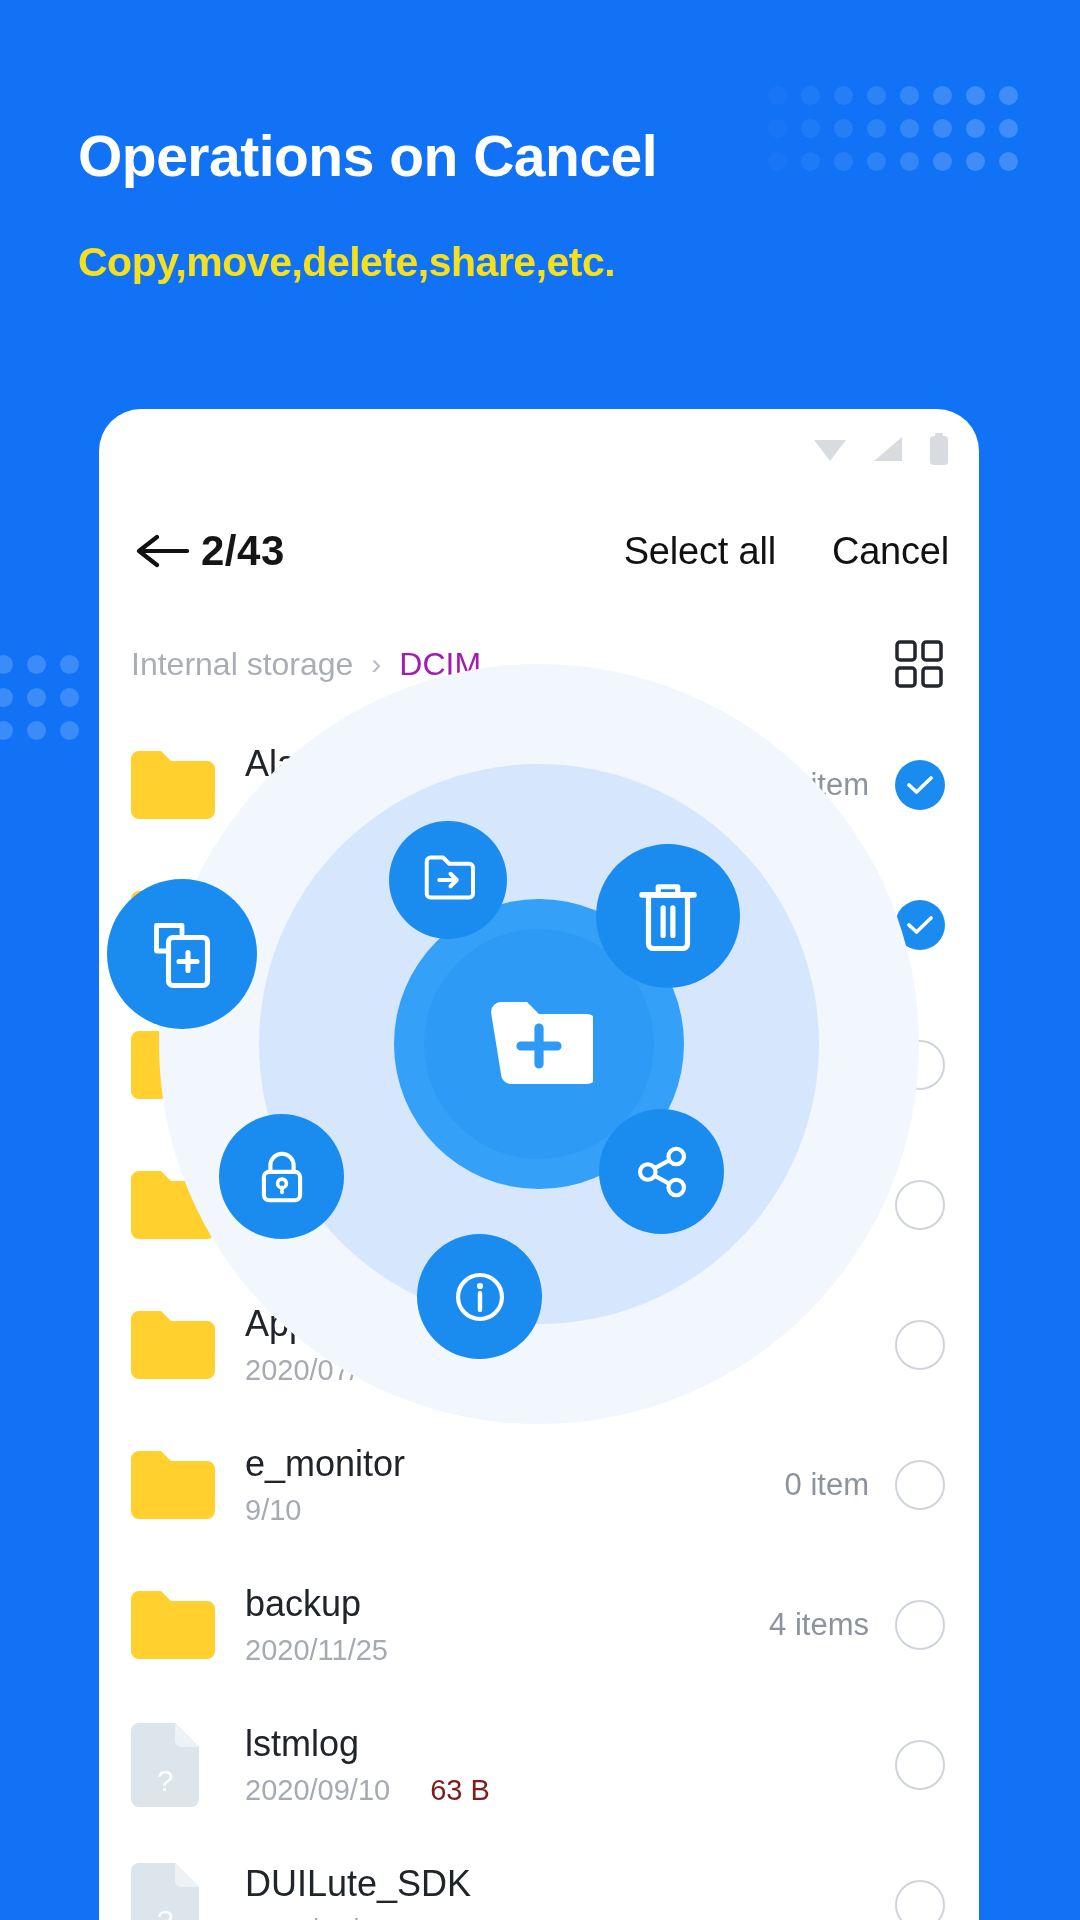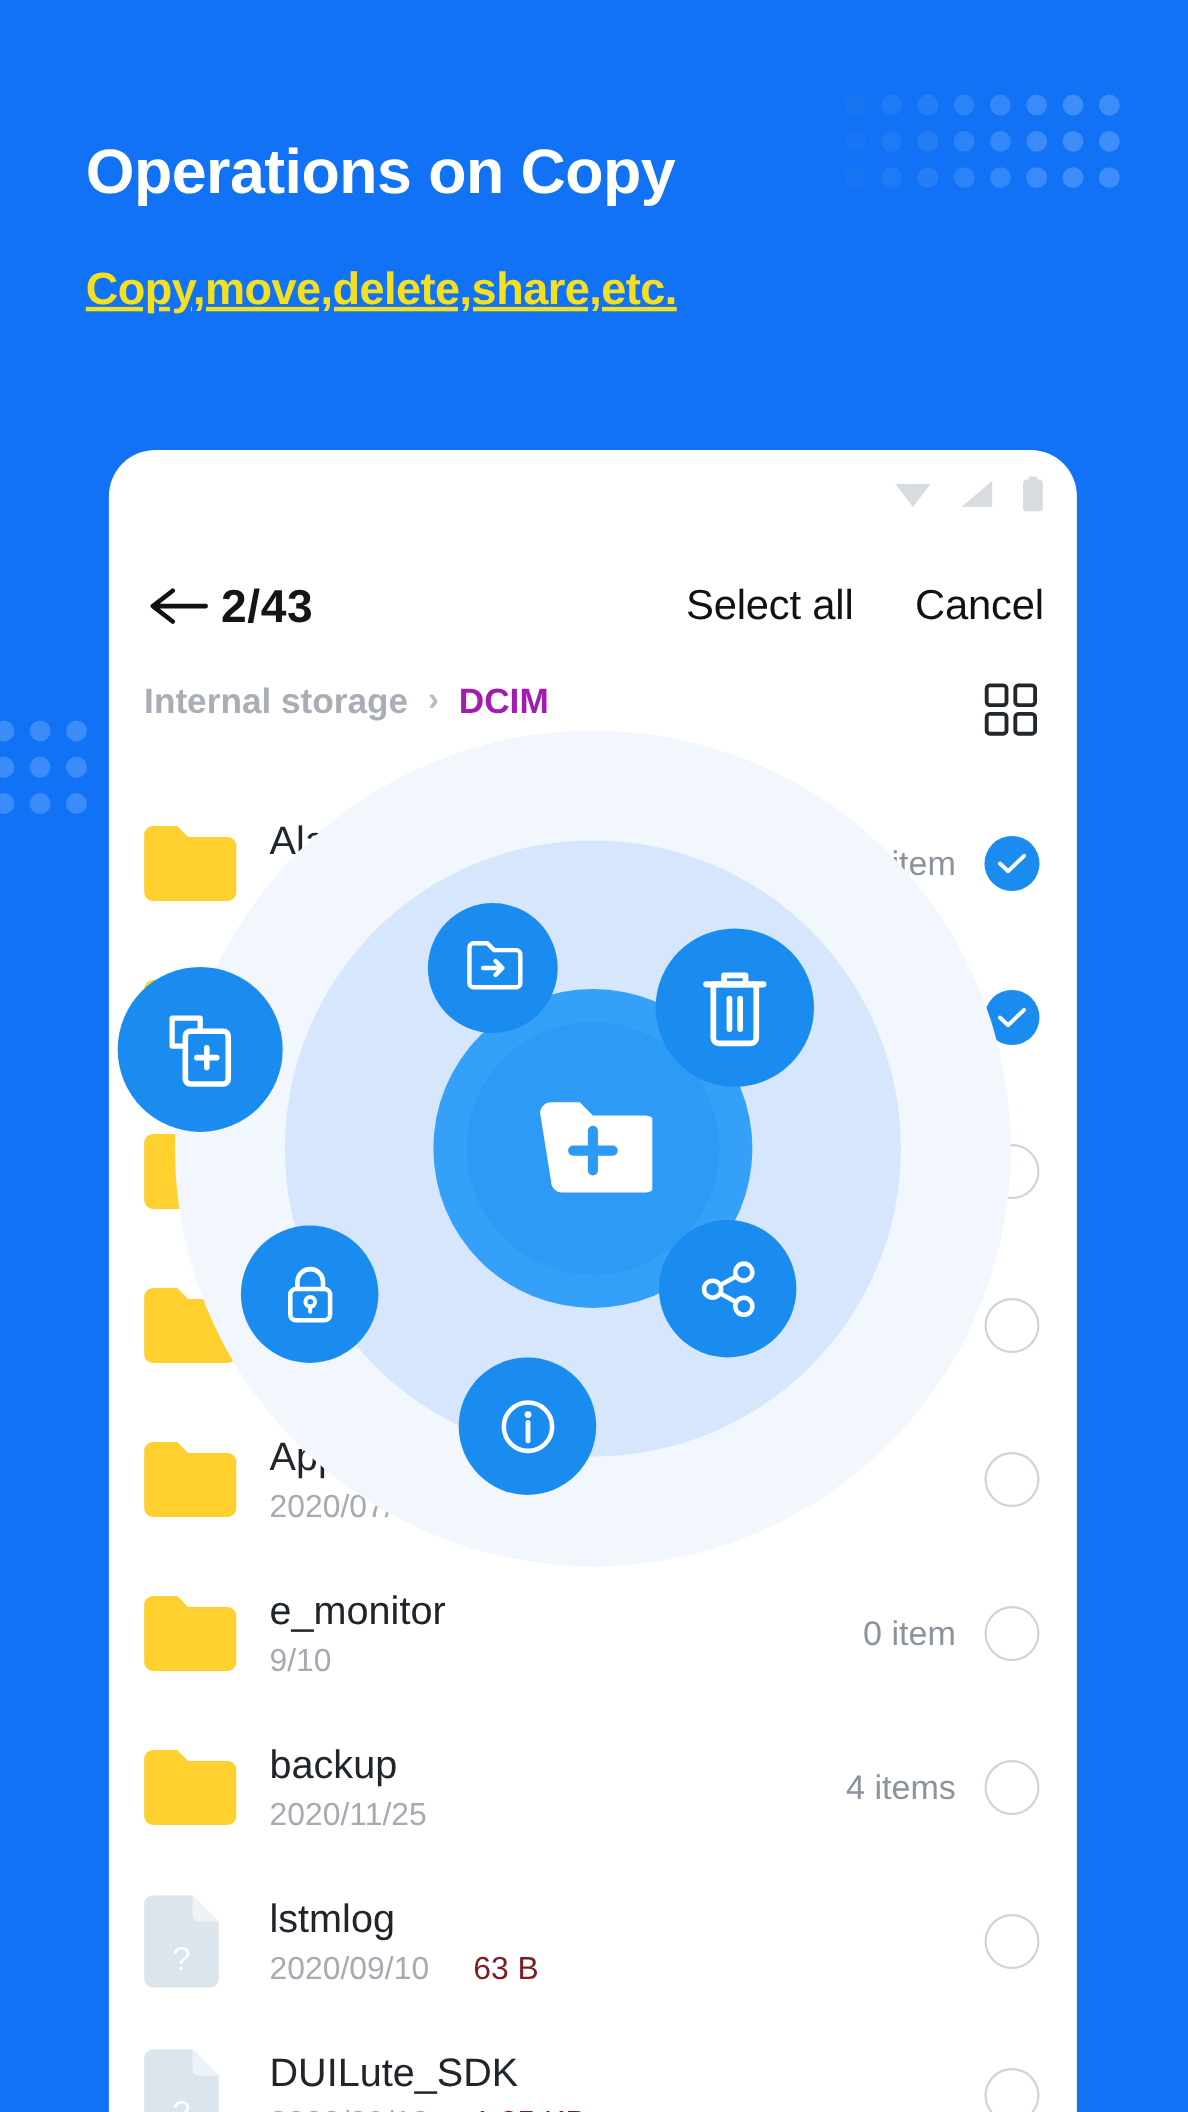--- a/index.html
+++ b/index.html
@@ -35,21 +35,21 @@
 
   
   #headline {
     position:absolute; left:78px; top:125px;
     color:#FFFFFF; font-size:57px; font-weight:bold;
     letter-spacing:-0.5px; line-height:1.1;
   }
   #subheadline {
     position:absolute; left:78px; top:240px;
     color:#F5E020; font-size:41px; font-weight:bold;
-    letter-spacing:-0.5px; line-height:1.1;text-decoration:underline;
+    letter-spacing:-0.5px; line-height:1.1;
   }
 
   
   #phone {
     position:absolute; left:99px; top:409px;
     width:880px; height:1511px;
     background:#FFFFFF;
     border-radius:42px 42px 0 0;
     overflow:hidden;
   }
@@ -72,21 +72,21 @@
     margin-left:8px; font-size:42px; color:#151515; font-weight:bold;
     letter-spacing:0.5px;
   }
   #toolbar-actions { margin-left:auto; margin-right:30px;
     display:flex; align-items:center; gap:56px;text-align:right; }
   .toolbar-action { font-size:38px; color:#111111; letter-spacing:-0.2px; }
 
   
   #breadcrumb {
     position:absolute; left:0; top:210px; width:100%; height:90px;
-    display:flex; align-items:flex-start;font-weight:bold;
+    display:flex; align-items:center;
   }
   #crumb-root { margin-left:32px; font-size:32px; color:#A9AEB6; }
   #crumb-sep { margin:0 18px; font-size:30px; color:#B7BCC4; }
   #crumb-current { font-size:32px; color:#a21caf; }
   #grid-view-btn { margin-left:auto; margin-right:34px; width:52px; height:52px; }
 
   
   #file-list { position:absolute; left:0; top:306px; width:100%; }
   .row {
     position:relative; height:140px;
@@ -166,21 +166,21 @@
     <div class="dot"></div>
     <div class="dot"></div>
     <div class="dot"></div>
     <div class="dot"></div>
     <div class="dot"></div>
     <div class="dot"></div>
     <div class="dot"></div>
     <div class="dot"></div>
   </div>
 
-<div id="headline">Operations on Copy</div>
+<div id="headline">Operations on Cancel</div>
 <div id="subheadline">Copy,move,delete,share,etc.</div>
 
 <div id="phone">
 
   <div id="statusbar">
     <span class="sb-icon">
       <svg width="34" height="26" viewBox="0 0 34 26">
           <path d="M1 4 L33 4 L17 25 Z" fill="#D8DCE0"></path>
         </svg>
     </span>

